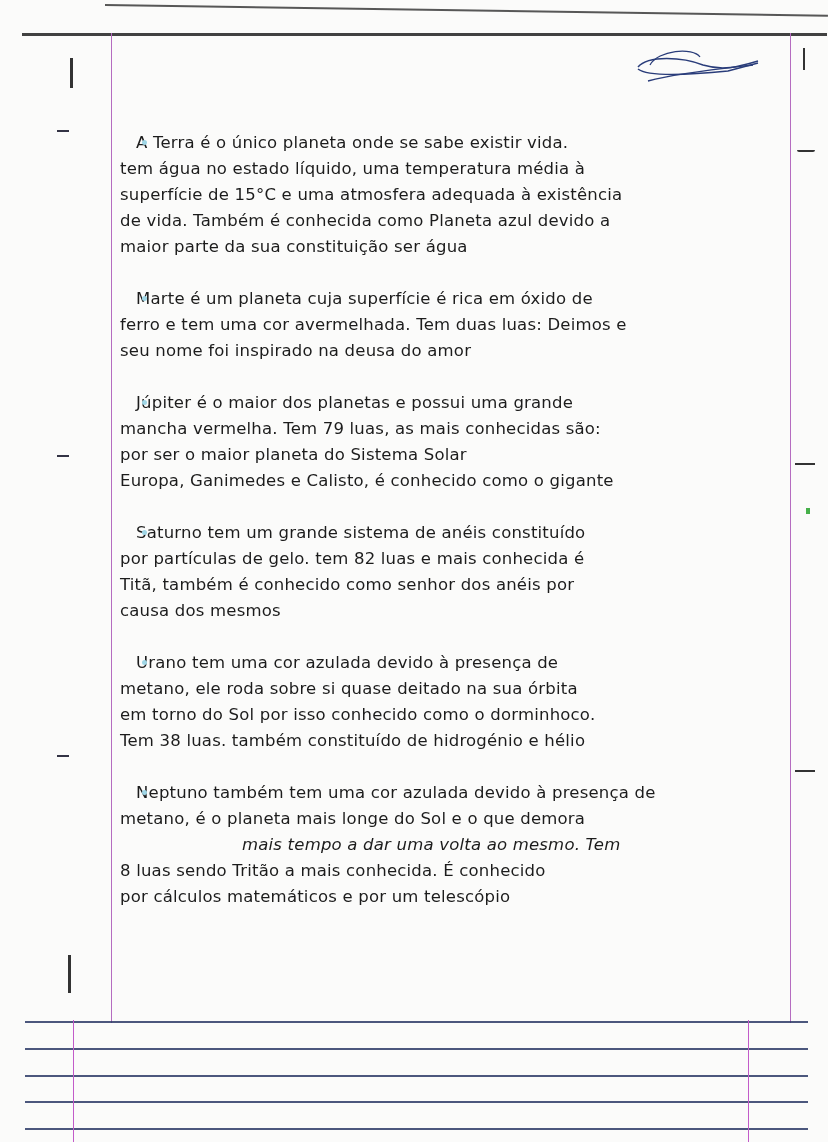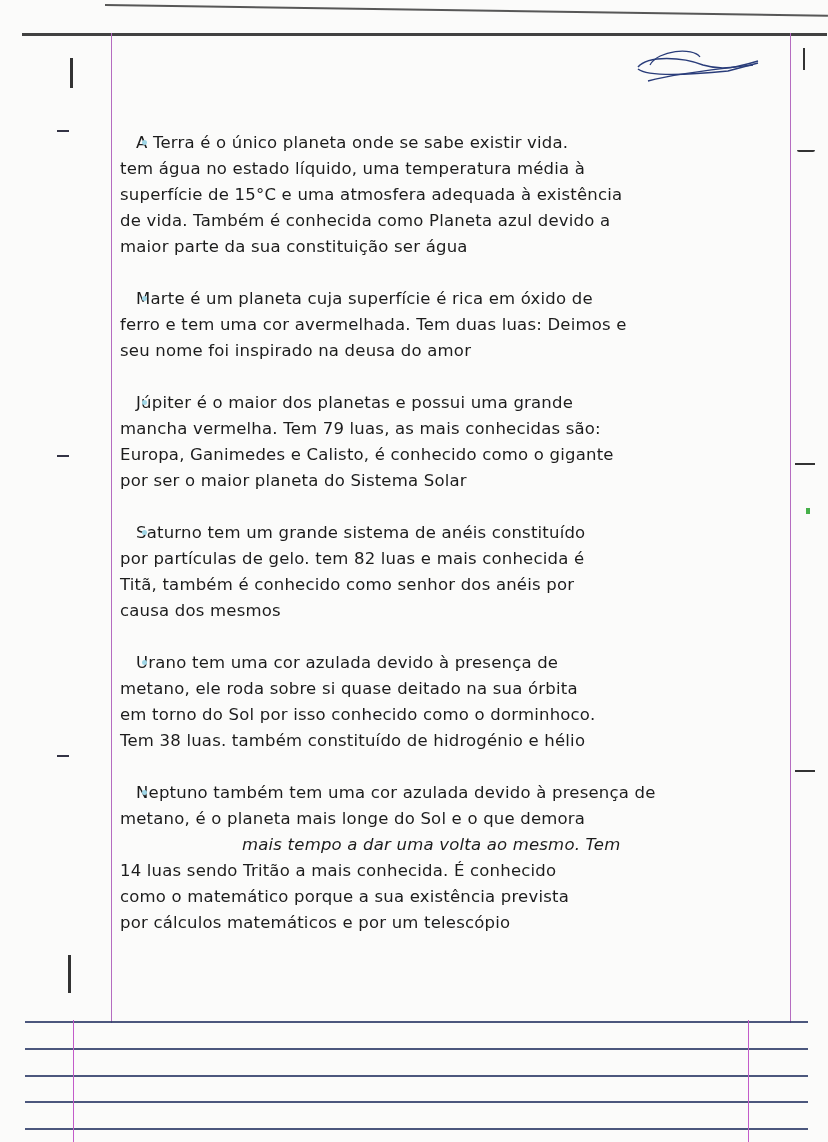--- a/index.html
+++ b/index.html
@@ -102,41 +102,40 @@
       <div class="line">maior parte da sua constituição ser água</div>
     </div>
     <div class="paragraph">
       <div class="line first"><span class="bullet"></span><span>Marte é um planeta cuja superfície é rica em óxido de</span></div>
       <div class="line">ferro e tem uma cor avermelhada. Tem duas luas: Deimos e</div>
       <div class="line">seu nome foi inspirado na deusa do amor</div>
     </div>
     <div class="paragraph">
       <div class="line first"><span class="bullet"></span><span>Júpiter é o maior dos planetas e possui uma grande</span></div>
       <div class="line">mancha vermelha. Tem 79 luas, as mais conhecidas são:</div>
+      <div class="line">por ser o maior planeta do Sistema Solar</div>
       <div class="line">Europa, Ganimedes e Calisto, é conhecido como o gigante</div>
-      <div class="line">por ser o maior planeta do Sistema Solar</div>
     </div>
     <div class="paragraph">
       <div class="line first"><span class="bullet"></span><span>Saturno tem um grande sistema de anéis constituído</span></div>
       <div class="line">por partículas de gelo. tem 82 luas e mais conhecida é</div>
       <div class="line">Titã, também é conhecido como senhor dos anéis por</div>
       <div class="line">causa dos mesmos</div>
     </div>
     <div class="paragraph">
       <div class="line first"><span class="bullet"></span><span>Urano tem uma cor azulada devido à presença de</span></div>
       <div class="line">metano, ele roda sobre si quase deitado na sua órbita</div>
       <div class="line">em torno do Sol por isso conhecido como o dorminhoco.</div>
       <div class="line">Tem 38 luas. também constituído de hidrogénio e hélio</div>
     </div>
     <div class="paragraph">
       <div class="line first"><span class="bullet"></span><span>Neptuno também tem uma cor azulada devido à presença de</span></div>
       <div class="line">metano, é o planeta mais longe do Sol e o que demora</div>
       <div class="line indent">mais tempo a dar uma volta ao mesmo. Tem</div>
-      <div class="line">14 luas sendo Tritão a mais conhecida. É conhecido</div>
-      <div class="line">como o matemático porque a sua existência prevista</div>
+      <div class="line">8 luas sendo Tritão a mais conhecida. É conhecido</div>
       <div class="line">por cálculos matemáticos e por um telescópio</div>
     </div>
   </div>
 
   <div class="ruled-line" style="top:1021px;"></div>
   <div class="ruled-line" style="top:1048px;"></div>
   <div class="ruled-line" style="top:1075px;"></div>
   <div class="ruled-line" style="top:1101px;"></div>
   <div class="ruled-line" style="top:1128px;"></div>
   <div class="bottom-margin-left"></div>

